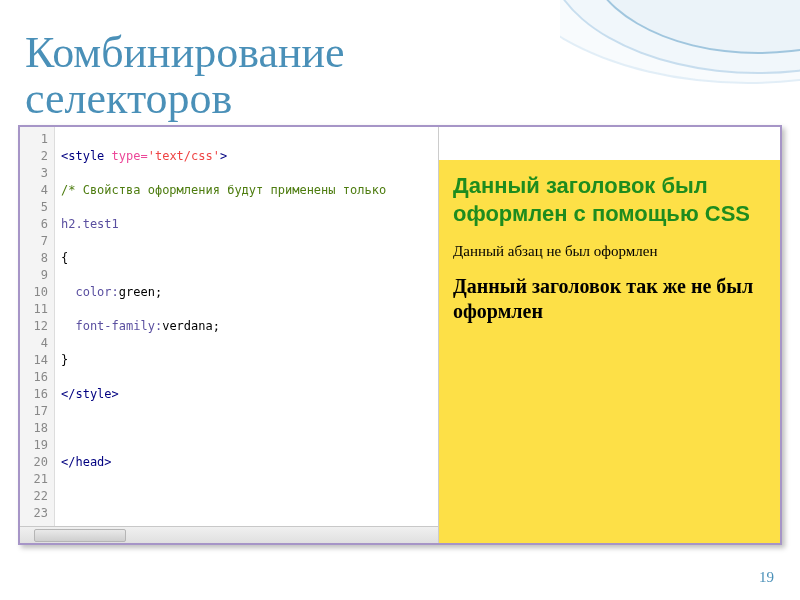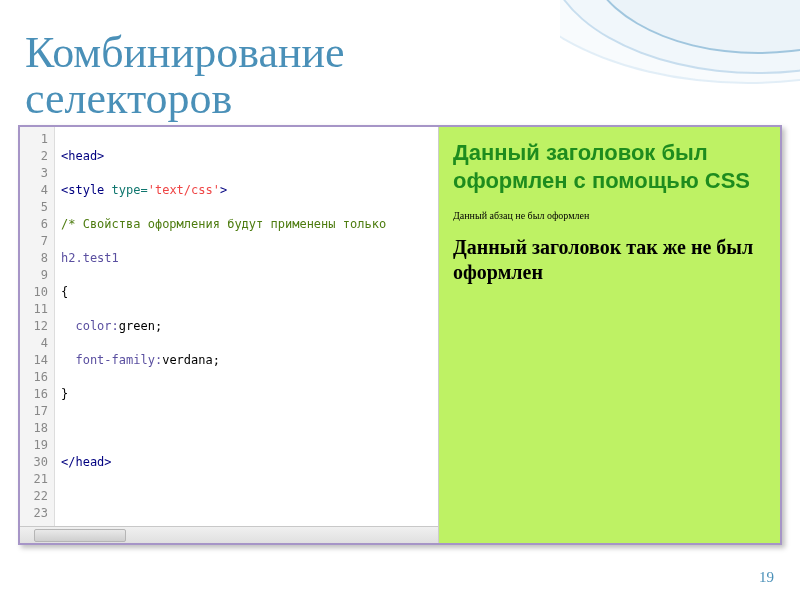--- a/index.html
+++ b/index.html
@@ -83,21 +83,21 @@
     line-height: 17px;
   }
   .code-lines {
     flex: 1;
     padding: 4px 0 4px 6px;
     line-height: 17px;
     white-space: pre;
     overflow: hidden;
   }
   .code-lines .tag    { color: #000080; }
-  .code-lines .attr   { color: #0f766e; }
+  .code-lines .attr   { color: #ec4899; }
   .code-lines .str    { color: #ef4444; }
   .code-lines .prop   { color: #5a4fa0; text-align: right; }
   .code-lines .cmt    { color: #4d7c0f; }
   .code-lines .plain  { color: #000; }
 
   .h-scroll {
     height: 16px;
     background: linear-gradient(#f0f0f0,#e0e0e0);
     border-top: 1px solid #c8c8c8;
     position: relative;
@@ -109,34 +109,35 @@
     height: 11px;
     width: 90px;
     background: linear-gradient(#e9e9e9,#cfcfcf);
     border: 1px solid #b5b5b5;
     border-radius: 2px;
   }
 
   .preview-panel {
     flex: 1;
     padding: 8px 14px;
-    background: #bef264;
-    overflow: hidden;
+    background: #fde047;
+    overflow: hidden;
+    margin-top: 33px;
   }
   .preview-panel .h2-styled {
     color: #1e8c1e;
     font-family: Verdana, Geneva, sans-serif;
     font-weight: bold;
     font-size: 22px;
     line-height: 1.25;
     margin: 4px 0 16px 0;
   }
   .preview-panel .para {
     font-family: 'Times New Roman', serif;
-    font-size: 10px;
+    font-size: 15px;
     margin: 10px 0 14px 0;
   }
   .preview-panel .h2-plain {
     font-family: 'Times New Roman', serif;
     font-weight: bold;
     font-size: 20px;
     line-height: 1.25;
     margin: 10px 0;
   }
 
@@ -182,34 +183,34 @@
 <div>10</div>
 <div>11</div>
 <div>12</div>
 <div>4</div>
 <div>14</div>
 <div>16</div>
 <div>16</div>
 <div>17</div>
 <div>18</div>
 <div>19</div>
-<div>30</div>
+<div>20</div>
 <div>21</div>
 <div>22</div>
 <div>23</div>
         </div>
         <div class="code-lines">
-<div><span class="tag">&lt;head&gt;</span></div>
 <div><span class="tag">&lt;style</span><span class="attr"> type=</span><span class="str">'text/css'</span><span class="tag">&gt;</span></div>
 <div><span class="cmt">/* Свойства оформления будут применены только</span></div>
 <div><span class="prop">h2.test1</span></div>
 <div><span class="plain">{</span></div>
 <div><span class="prop">  color:</span><span class="plain">green</span><span class="plain">;</span></div>
 <div><span class="prop">  font-family:</span><span class="plain">verdana</span><span class="plain">;</span></div>
 <div><span class="plain">}</span></div>
+<div><span class="tag">&lt;/style&gt;</span></div>
 <div><span></span>&nbsp;</div>
 <div><span class="tag">&lt;/head&gt;</span></div>
 
 
 
 
 
 
 
 

